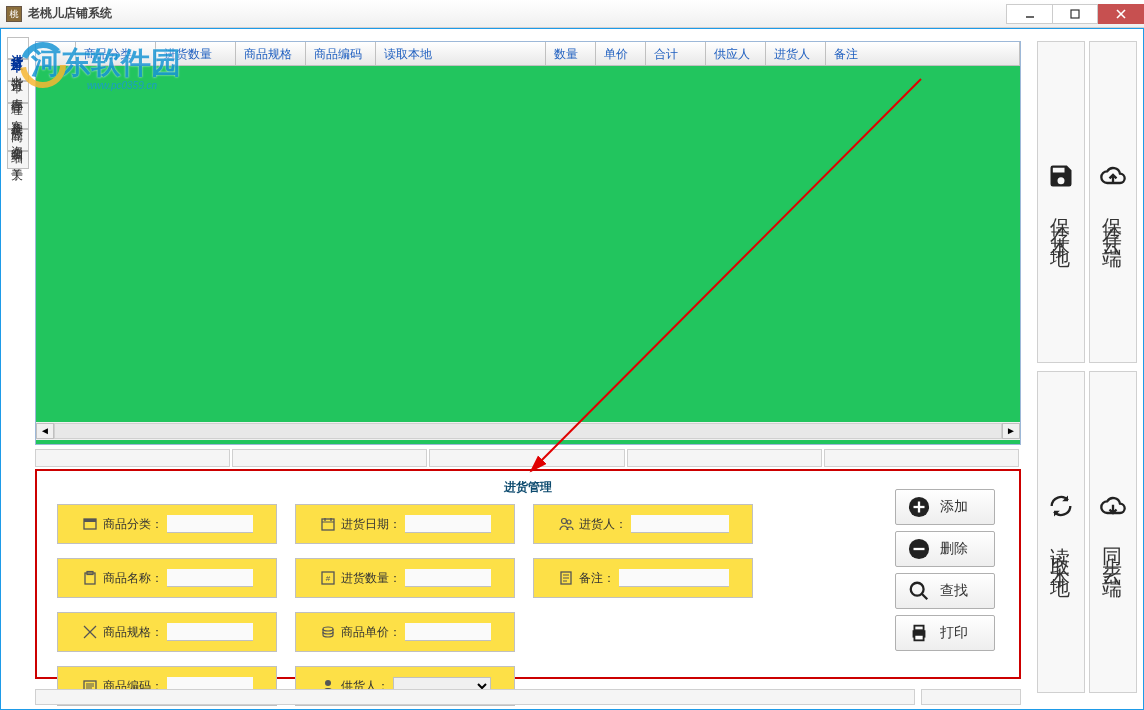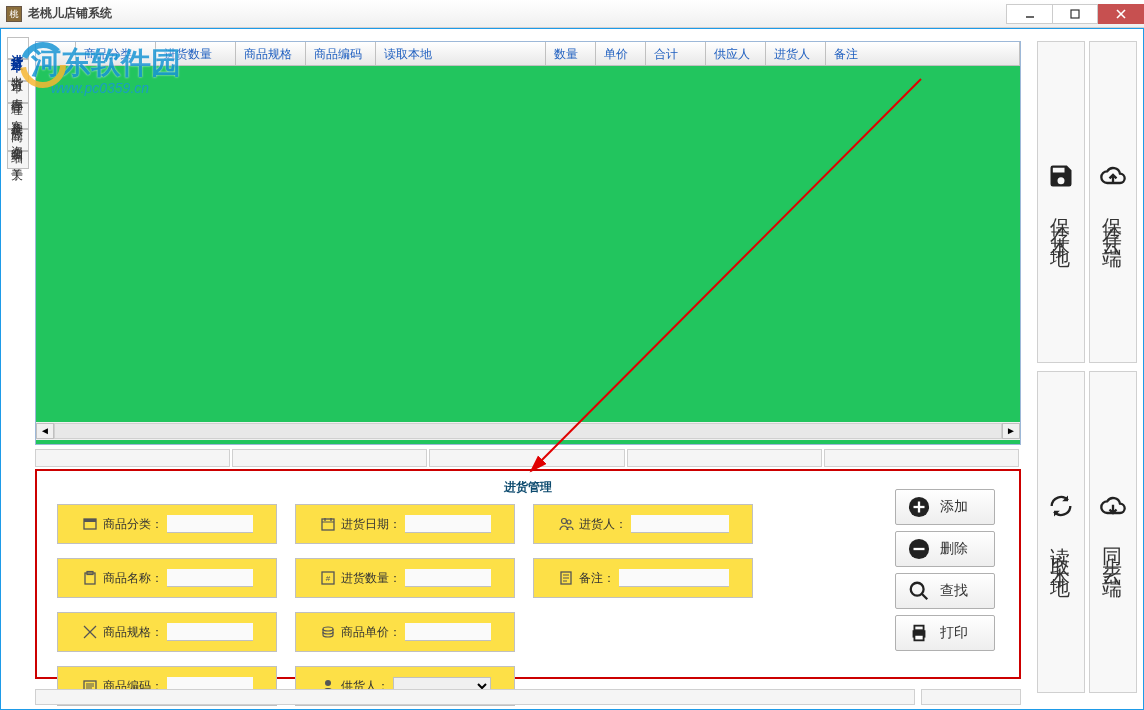--- a/index.html
+++ b/index.html
@@ -62,21 +62,21 @@
 
 
 .status-row { position: absolute; bottom: 4px; left: 34px; right: 122px; display: flex; height: 16px; }
 .status-seg { border: 1px solid #d0d0d0; background: #f5f5f5; }
 .status-seg.big { flex: 1; margin-right: 6px; }
 .status-seg.small { width: 100px; }
 
 
 .watermark { position: absolute; left: 30px; top: 14px; pointer-events: none; z-index: 50; opacity: 0.85; }
 .wm-text1 { font-size: 30px; font-weight: bold; color: #1a96d5; text-shadow: 0 0 2px #fff; }
-.wm-text2 { font-size: 14px; color: #1a96d5; font-style: italic; margin-left: 20px; margin-top: -4px; }
+.wm-text2 { font-size: 10px; color: #1a96d5; font-style: italic; margin-left: 56px; margin-top: -4px; }
 .wm-ring { position: absolute; left: -12px; top: -2px; width: 48px; height: 48px; }
 
 
 .arrow-svg { position: absolute; left: 0; top: 0; pointer-events: none; z-index: 40; }
 
 
 svg { display: block; }
 </style>
 </head>
 <body>

